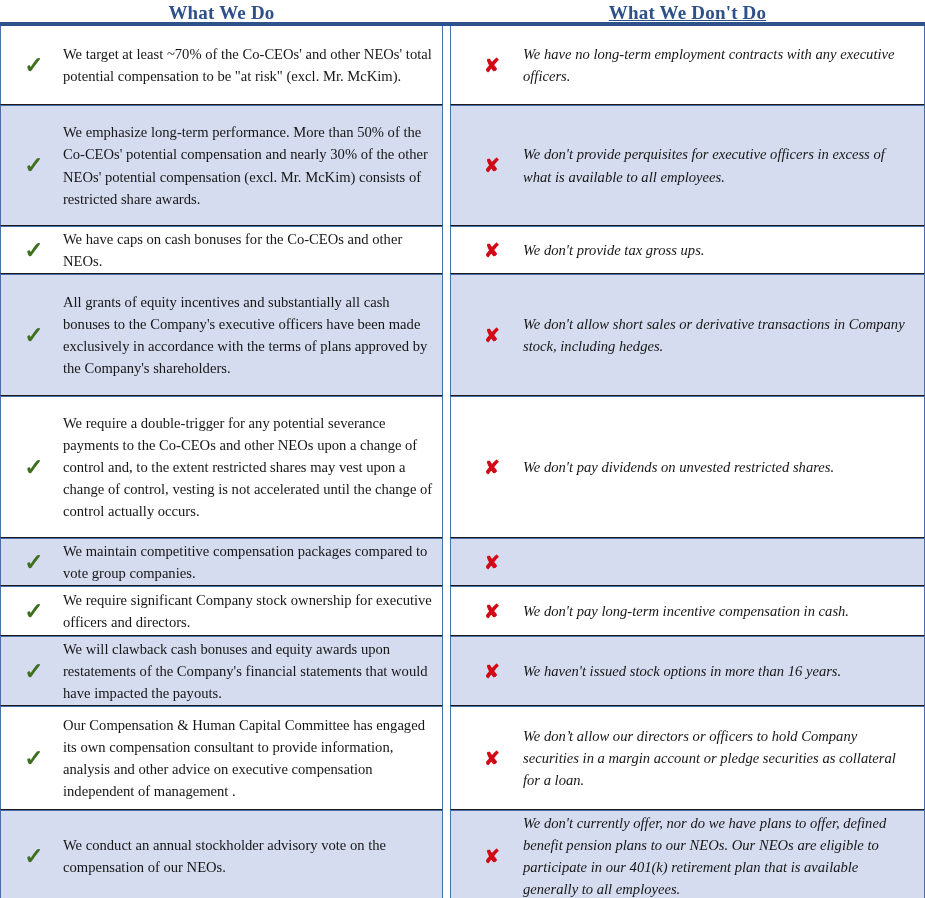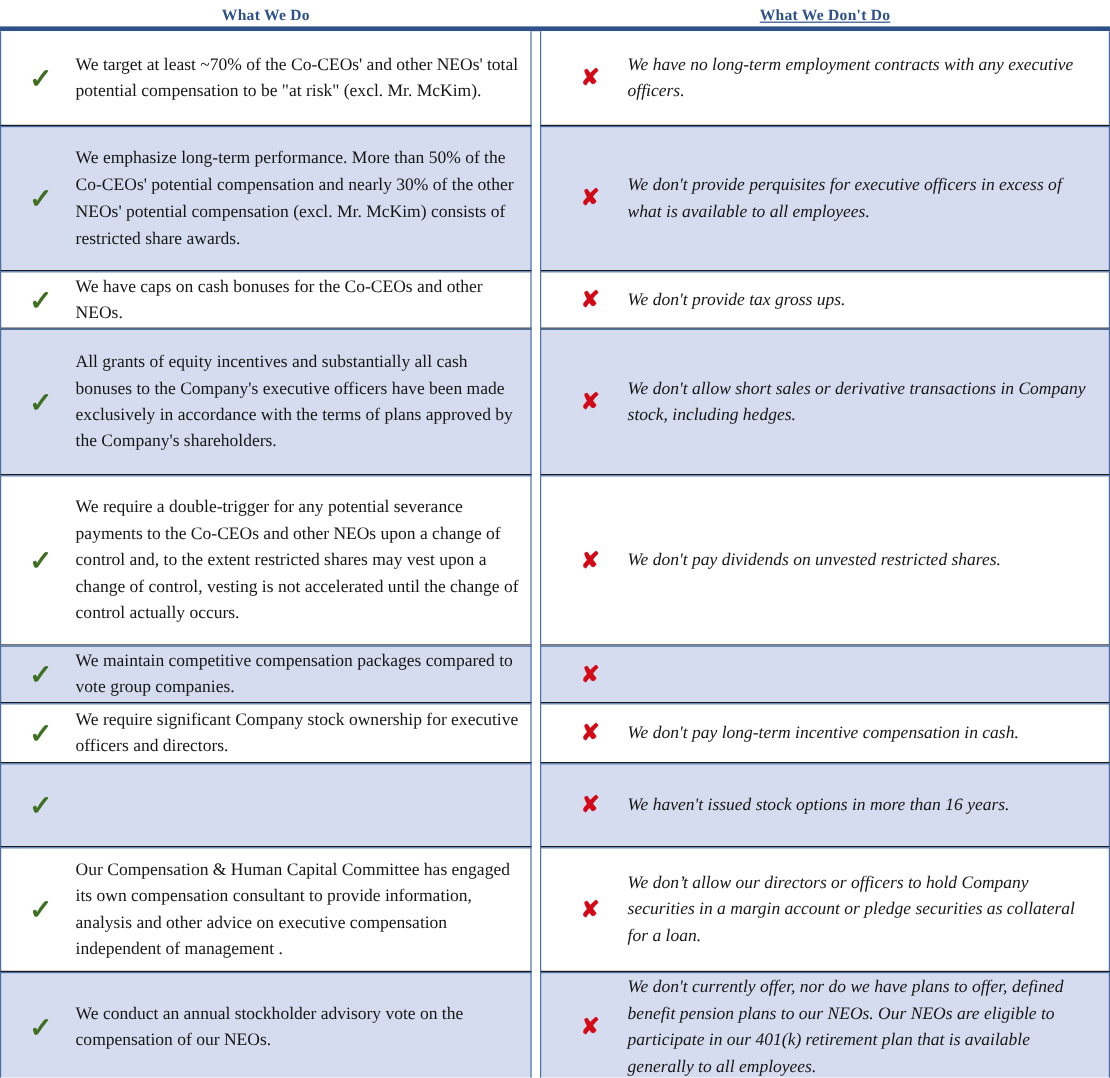--- a/index.html
+++ b/index.html
@@ -28,21 +28,21 @@
     width: 925px;
     height: 22px;
     align-items: flex-start;
   }
   .header-cell {
     height: 22px;
     display: flex;
     align-items: center;
     justify-content: center;
     font-weight: bold;
-    font-size: 13px;
+    font-size: 19px;
     color: #2e5189;
     letter-spacing: 0.2px;
     line-height: 1;
     padding-top: 3px;
   }
   .header-cell.left  { width: 443px; }
   .header-gap        { width: 7px; }
   .header-cell.right { width: 475px; text-decoration: underline; }
 
   .header-rule {
@@ -155,20 +155,21 @@
         <div class="rowcell shaded" style="height: 48px;">
           <div class="mark" style="color: rgb(63, 112, 33);">✓</div>
           <div class="cell-text">We maintain competitive compensation packages compared to vote group companies.</div>
         </div>
         <div class="rowcell" style="height: 50px;">
           <div class="mark" style="color: rgb(63, 112, 33);">✓</div>
           <div class="cell-text">We require significant Company stock ownership for executive officers and directors.</div>
         </div>
         <div class="rowcell shaded" style="height: 70px;">
           <div class="mark" style="color: rgb(63, 112, 33);">✓</div>
+          <div class="cell-text">We will clawback cash bonuses and equity awards upon restatements of the Company's financial statements that would have impacted the payouts.</div>
         </div>
         <div class="rowcell" style="height: 104px;">
           <div class="mark" style="color: rgb(63, 112, 33);">✓</div>
           <div class="cell-text">Our Compensation &amp; Human Capital Committee has engaged its own compensation consultant to provide information, analysis and other advice on executive compensation independent of management .</div>
         </div>
         <div class="rowcell shaded" style="height: 92px;">
           <div class="mark" style="color: rgb(63, 112, 33);">✓</div>
           <div class="cell-text">We conduct an annual stockholder advisory vote on the compensation of our NEOs.</div>
         </div>
       </div>

